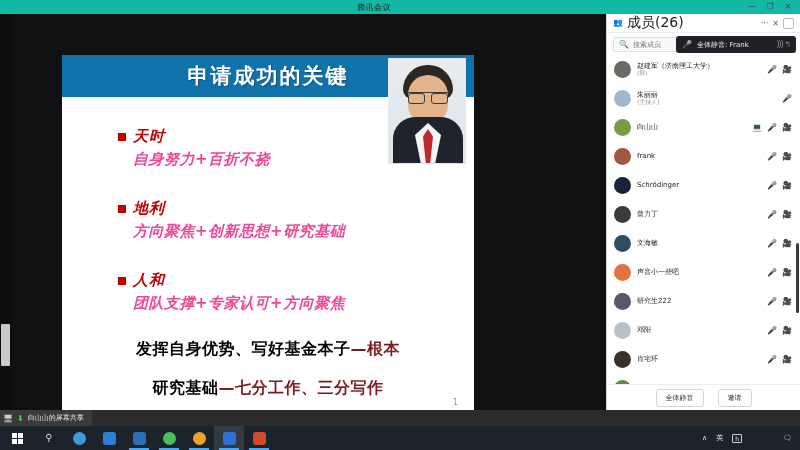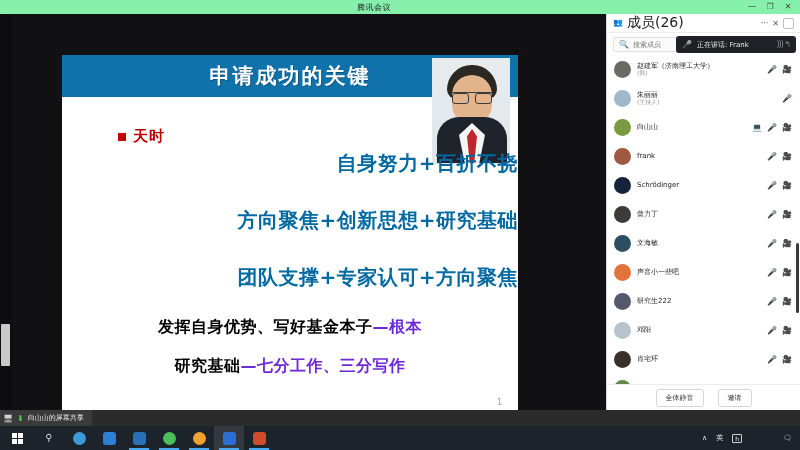--- a/index.html
+++ b/index.html
@@ -6,21 +6,21 @@
   html, body {
     width: 800px; height: 450px;
     overflow: hidden;
     background: #1b1b1b;
     font-family: "DejaVu Sans", "Liberation Sans", sans-serif;
   }
 
   
   .titlebar {
     position: absolute; left: 0; top: 0; width: 800px; height: 14px;
-    background: #86efac; display: flex; align-items: center;
+    background: #14b8a6; display: flex; align-items: center;
   }
   .titlebar .ttl {
     flex: 1; text-align: center; font-size: 8px; color: #222;
     letter-spacing: .5px;
   }
   .winbtns { display: flex; gap: 10px; padding-right: 8px; }
   .winbtns span { font-size: 8px; color: #444; line-height: 14px; width: 8px; text-align: center; }
 
   
   .stage {
@@ -32,21 +32,21 @@
     position: absolute; left: 0; top: 0; width: 12px; height: 396px;
     background: #0d0d0f;
   }
   .left-strip .chip {
     position: absolute; left: 1px; top: 310px; width: 9px; height: 42px;
     background: #c9c9c9; border-radius: 1px;
   }
 
   
   .slide {
-    position: absolute; left: 62px; top: 41px; width: 456px; height: 358px;
+    position: absolute; left: 62px; top: 41px; width: 412px; height: 358px;
     background: #ffffff;
   }
   .slide-header {
     position: relative; height: 42px; background: #1072ab;
     display: flex; align-items: center; justify-content: center;
   }
   .slide-title {
     color: #ffffff; font-size: 21px; font-weight: bold; letter-spacing: 2px;
     text-shadow: 1px 1px 0 rgba(0,0,0,.25);
   }
@@ -81,39 +81,39 @@
     position: absolute; left: 26px; bottom: 0; width: 26px; height: 40px;
     background: #f4f5f7; clip-path: polygon(50% 0, 100% 30%, 78% 100%, 22% 100%, 0 30%);
   }
   .portrait .tie {
     position: absolute; left: 34px; bottom: 0; width: 10px; height: 34px;
     background: #c0272d; clip-path: polygon(50% 0, 100% 22%, 72% 100%, 28% 100%, 0 22%);
   }
 
   .slide-body { position: relative; padding: 14px 0 0 0; height: 316px; }
 
-  .bullet-block { margin: 0 0 0 56px; }
+  .bullet-block { margin: 0 0 0 56px; font-style: italic; }
   .bullet-block.b1 { margin-top: 16px; }
   .bullet-block.b2 { margin-top: 30px; }
   .bullet-block.b3 { margin-top: 30px; }
   .bullet-head {
     display: flex; align-items: center; gap: 7px;
     color: #c00000; font-size: 15px; font-weight: bold; letter-spacing: 1px;
   }
   .sq { width: 8px; height: 8px; background: #c00000; display: inline-block; }
   .bullet-sub {
     margin-left: 15px; margin-top: 4px;
-    color: #0369a1; font-size: 20px; font-weight: bold; letter-spacing: .5px; text-align: right;
+    color: #ec4899; font-size: 15px; font-weight: bold; letter-spacing: .5px;
   }
 
   .conclusion {
     margin-top: 26px; text-align: center;
     font-size: 16px; font-weight: bold; color: #000; letter-spacing: .5px;
   }
-  .conclusion .red { color: #6d28d9; }
+  .conclusion .red { color: #7f1d1d; }
   .conclusion .line2 { margin-top: 18px; display: block; }
 
   .pagenum {
     position: absolute; right: 16px; bottom: 6px;
     font-size: 8px; color: #9a9a9a;
   }
 
   
   .panel {
     position: absolute; left: 606px; top: 14px; width: 194px; height: 396px;
@@ -264,24 +264,32 @@
 
       <div class="bullet-block b1">
         <div class="bullet-head">
           <span class="sq"></span>
           <span>天时</span>
         </div>
         <div class="bullet-sub">自身努力+百折不挠</div>
       </div>
 
       <div class="bullet-block b2">
+        <div class="bullet-head">
+          <span class="sq"></span>
+          <span>地利</span>
+        </div>
         <div class="bullet-sub">方向聚焦+创新思想+研究基础</div>
       </div>
 
       <div class="bullet-block b3">
+        <div class="bullet-head">
+          <span class="sq"></span>
+          <span>人和</span>
+        </div>
         <div class="bullet-sub">团队支撑+专家认可+方向聚焦</div>
       </div>
 
       <div class="conclusion">
         <span>发挥自身优势、写好基金本子</span><span class="red">—根本</span>
         <span class="line2">
           <span>研究基础</span><span class="red">—七分工作、三分写作</span>
         </span>
       </div>
 
@@ -299,21 +307,21 @@
     <span class="sqbtn"></span>
   </div>
 
   <div class="searchwrap">
     <div class="searchbox">
       <span class="ic">🔍</span>
       <input type="text" placeholder="搜索成员" style="">
     </div>
     <div class="toast">
       <span class="mic-red">🎤</span>
-      <span>正在讲话: Frank</span>
+      <span>全体静音: Frank</span>
       <span class="wave">))) ↰</span>
     </div>
   </div>
 
   <div class="plist">
 
     <div class="prow">
       <div class="avatar" style="background:#6a6a64"></div>
       <div class="names">
         <div class="nm">赵建军（济南理工大学）</div>

